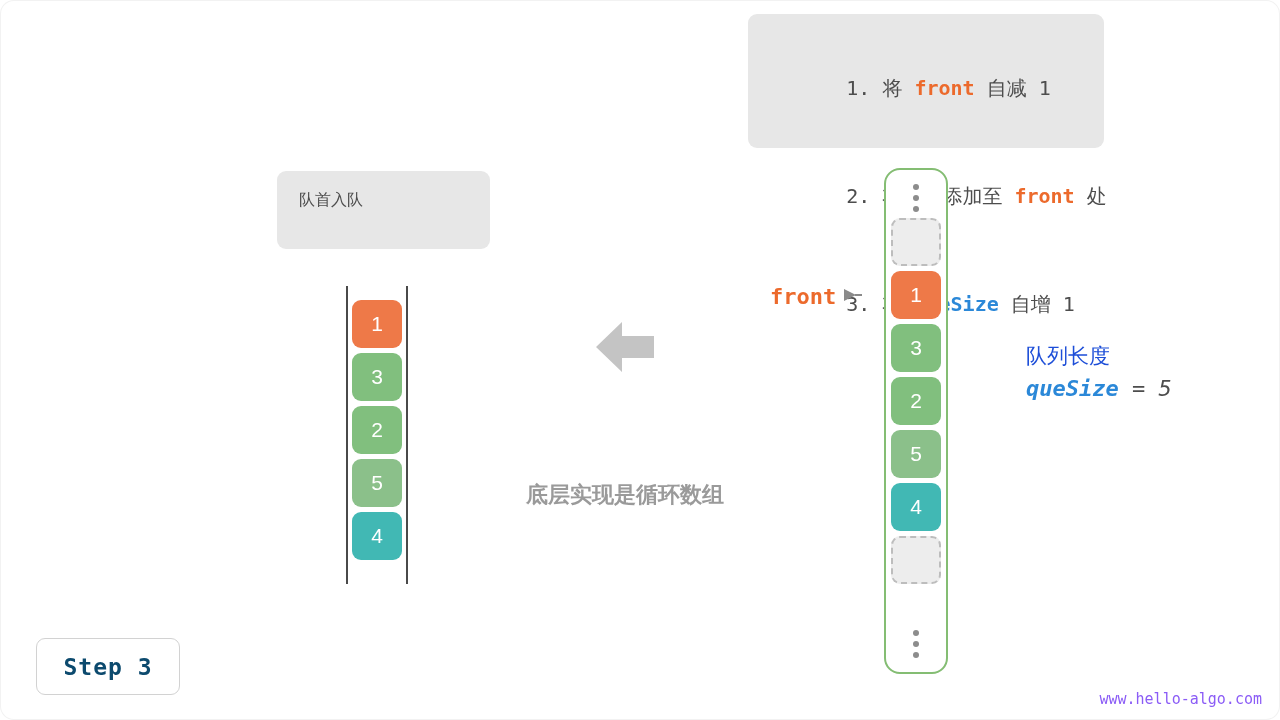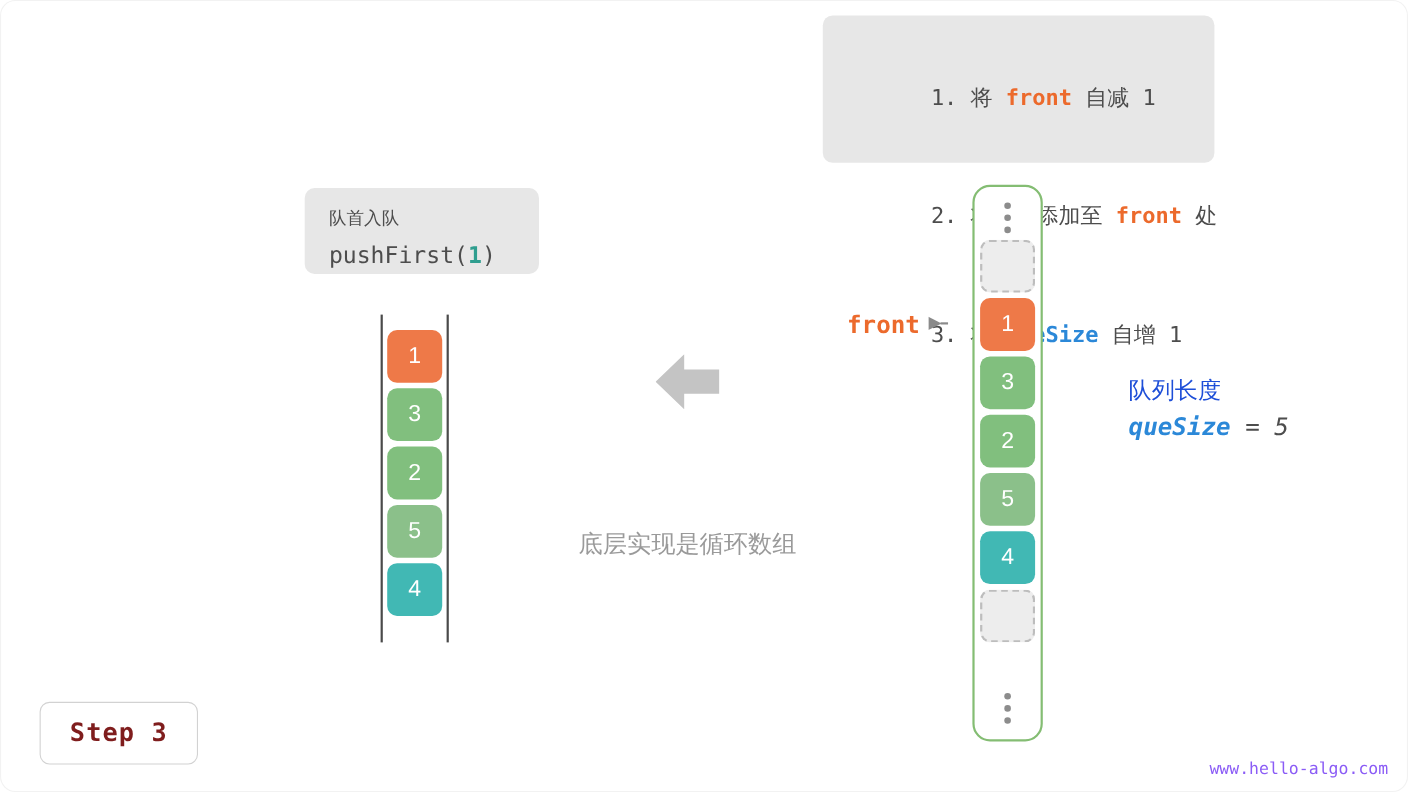--- a/index.html
+++ b/index.html
@@ -132,21 +132,21 @@
     width: 58px;
     height: 50px;
   }
   #center-caption {
     position: absolute;
     left: 480px;
     top: 412px;
     width: 290px;
     text-align: center;
     font-size: 22px;
-    font-weight: normal;
+    font-weight: bold;
     color: #9a9a9a;
     line-height: 33px;
     white-space: pre;
   }
 
   
   #array-container {
     position: absolute;
     left: 884px;
     top: 168px;
@@ -238,21 +238,21 @@
     box-sizing: border-box;
     display: flex;
     align-items: center;
     justify-content: center;
     background: #ffffff;
   }
   #step-badge-text {
     font-family: "DejaVu Sans Mono", "Liberation Mono", monospace;
     font-size: 23px;
     font-weight: bold;
-    color: #7f1d1d;
+    color: #0c4a6e;
     letter-spacing: 1px;
   }
 
   
   #watermark {
     position: absolute;
     right: 18px;
     bottom: 12px;
     font-family: "DejaVu Sans Mono", "Liberation Mono", monospace;
     font-size: 15px;
@@ -271,21 +271,20 @@
     <div class="instr-line">
       <span>2. </span><span>将元素添加至 </span><span class="kw-front">front</span><span> 处</span>
     </div>
     <div class="instr-line">
       <span>3. </span><span>将 </span><span class="kw-quesize">queSize</span><span> 自增 1</span>
     </div>
   </div>
 
   <div class="gray-box" id="pushfirst-box">
     <div class="pf-title">队首入队</div>
-    <div class="pf-code"><span>pushFirst(</span><span class="kw-num">1</span><span>)</span></div>
   </div>
 
   <div id="deque-column">
     <div class="rail left"></div>
     <div class="rail right"></div>
     <div id="deque-cells">
       <div class="cell orange">1</div>
       <div class="cell green">3</div>
       <div class="cell green">2</div>
       <div class="cell green2">5</div>

